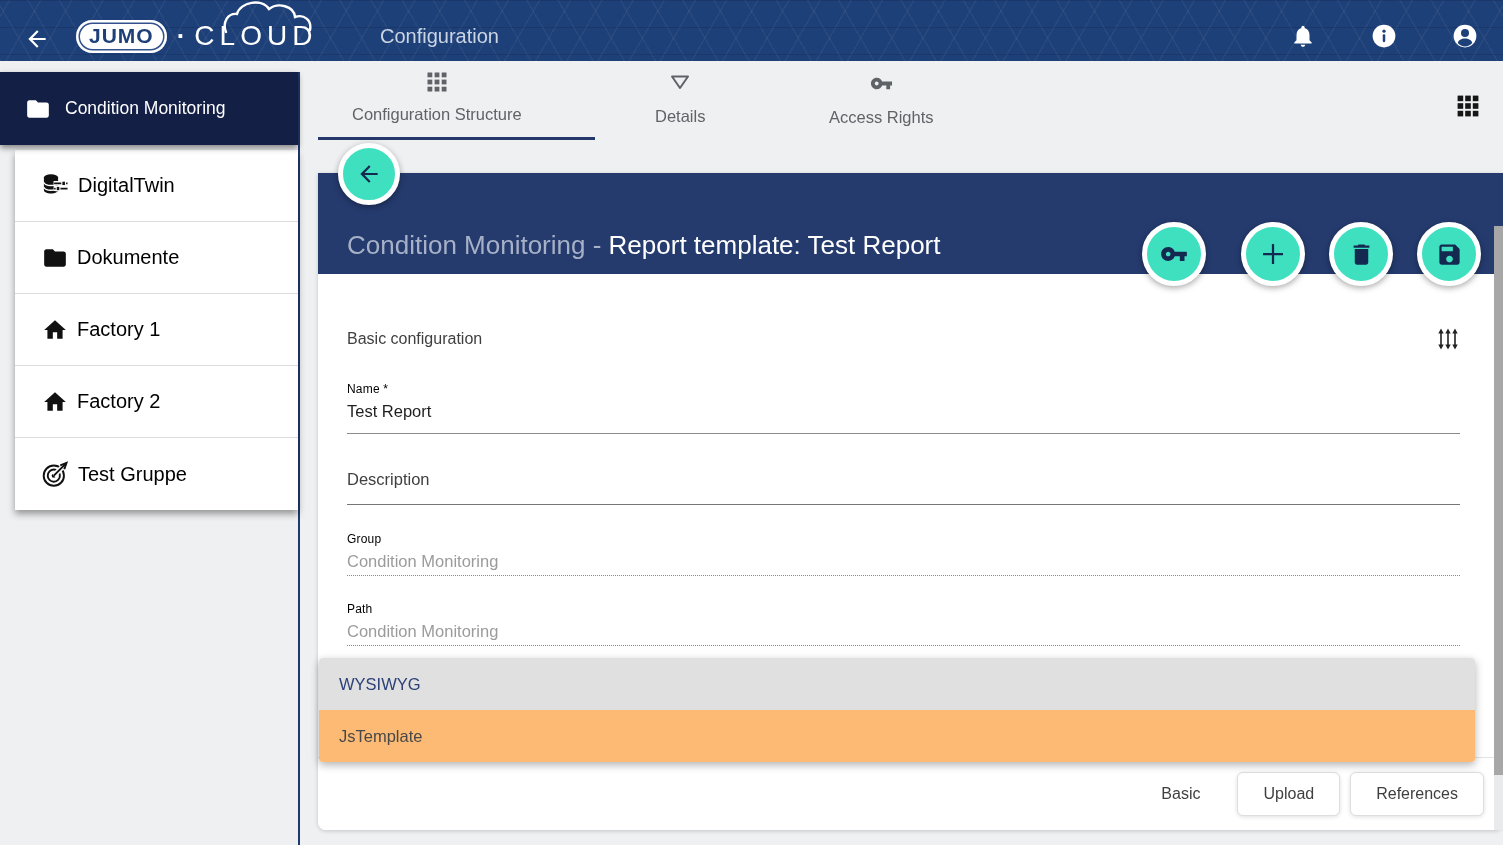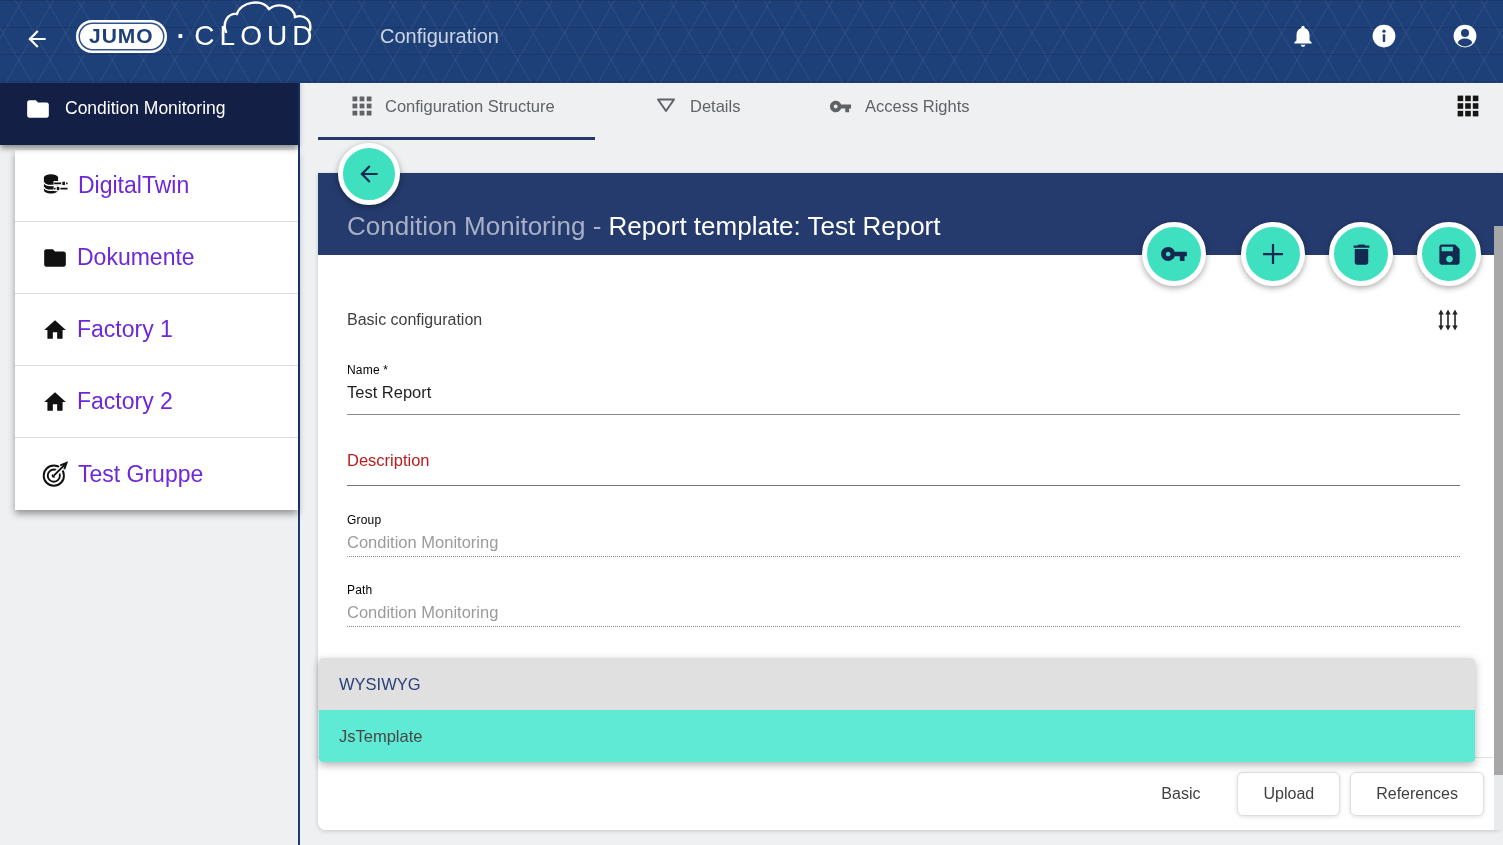--- a/index.html
+++ b/index.html
@@ -1,20 +1,20 @@
 <!DOCTYPE html>
 <html><head>
 <meta charset="utf-8">
 <style>
   * { margin:0; padding:0; box-sizing:border-box; }
   html,body { width:1503px; height:845px; overflow:hidden;
     font-family:"Liberation Sans", sans-serif; background:#eff0f1; }
 
   
-  .topbar { position:absolute; left:0; top:0; width:1503px; height:83px;
+  .topbar { position:absolute; left:0; top:0; width:1503px; height:61px;
     background:#1e4078; z-index:30; display:flex; align-items:center; }
   .topbar::before { content:""; position:absolute; inset:0; pointer-events:none;
     background-image:
       repeating-linear-gradient(60deg,  rgba(255,255,255,.045) 0 1.5px, transparent 1.5px 27px),
       repeating-linear-gradient(-60deg, rgba(255,255,255,.045) 0 1.5px, transparent 1.5px 27px),
       repeating-linear-gradient(180deg, rgba(9,24,58,.22) 0 1.5px, transparent 1.5px 27px); }
   .tb-back { position:absolute; left:24px; top:26px; width:26px; height:26px; cursor:pointer; z-index:2; }
   .logo { position:absolute; left:76px; top:0; height:72px; display:flex; align-items:center; z-index:2; }
   .jumo-badge { background:#fff; color:#1e4078; font-weight:800; font-size:21px;
     letter-spacing:1px; padding:4px 13px 5px; border-radius:18px;
@@ -34,37 +34,37 @@
     background:#1d3a6e; z-index:6; }
   .side-header { position:absolute; left:0; top:72px; width:298px; height:73px;
     background:#131f45; z-index:8; display:flex; align-items:center; gap:14px;
     padding-left:25px; box-shadow:0 3px 6px rgba(0,0,0,.45); }
   .side-header span { color:#fff; font-size:17.5px; font-weight:500; }
   .side-items { position:absolute; left:15px; top:150px; width:283px; z-index:7;
     background:#fff; box-shadow:0 4px 7px rgba(0,0,0,.38); }
   .side-item { height:72px; display:flex; align-items:center; gap:9px;
     padding-left:27px; border-bottom:1px solid #dcdcdc; cursor:pointer; background:#fff; }
   .side-item:last-child { border-bottom:none; }
-  .side-item span { font-size:23px; color:#6d28d9; }
+  .side-item span { font-size:20px; color:#000000; }
   .side-item svg { flex:0 0 auto; }
 
   
   .tabbar { position:absolute; left:300px; top:72px; width:1203px; height:68px;
     background:#eff0f1; z-index:5; }
   .tabgrp { position:absolute; top:0; height:68px; display:flex; align-items:center;
-    gap:13px; cursor:pointer; }
+    gap:13px; cursor:pointer;flex-direction:column; }
   .tabgrp span { font-size:16.5px; color:#5f6368; }
   .tab-underline { position:absolute; left:18px; bottom:0; width:277px; height:3px;
     background:#24386b; }
   .tab-apps { position:absolute; left:1157px; top:23px; width:22px; height:22px; cursor:pointer; }
 
   
   .panel { position:absolute; left:318px; top:173px; right:0; bottom:15px;
     background:#fff; border-radius:0 0 8px 8px; box-shadow:0 1px 4px rgba(0,0,0,.18); z-index:9; }
-  .panel-header { position:relative; height:82px; background:#253b6e;
+  .panel-header { position:relative; height:101px; background:#253b6e;
     display:flex; align-items:flex-end; padding:0 0 13px 29px; }
   .panel-title { font-size:26px; font-weight:500; white-space:pre; }
   .title-prefix { color:#a6b0c6; }
   .title-main { color:#fff; }
 
   .fab { border-radius:50%; background:#3fe0c0; border:5px solid #fff;
     display:flex; align-items:center; justify-content:center;
     box-shadow:0 2px 6px rgba(0,0,0,.35); cursor:pointer; }
   .back-fab { position:absolute; left:20px; top:-30px; width:62px; height:62px; z-index:12; }
   .fab-row { position:absolute; right:22px; top:49px; display:flex; z-index:12; }
@@ -84,34 +84,34 @@
     align-items:center; justify-content:space-between; }
   .section-title { font-size:16px; color:#3f3f3f; }
   .tune-btn { width:24px; height:24px; cursor:pointer; }
 
   .fld-label { font-size:12px; color:#000000; letter-spacing:.2px; }
   .fld-value { font-size:16.5px; margin-top:6px; }
   .fld-name  { margin-top:30px; }
   .fld-name .fld-value { color:#1f1f1f; }
   .fld-name .line { border-bottom:1px solid #8a8a8a; padding-bottom:12px; }
   .fld-desc { margin-top:36px; }
-  .fld-desc .fld-value { margin-top:0; color:#b91c1c; }
+  .fld-desc .fld-value { margin-top:0; color:#404040; }
   .fld-desc .line { border-bottom:1px solid #767676; padding-bottom:15px; }
   .fld-dis  { margin-top:27px; }
   .fld-dis .fld-value { color:#9b9b9b; }
   .fld-dis .line { border-bottom:1px dotted #8a8a8a; padding-bottom:4px; }
   .fld-path { margin-top:26px; }
 
   
   .dropdown { position:absolute; left:319px; top:658px; width:1156px; z-index:25;
     border-radius:4px; overflow:hidden; box-shadow:0 3px 9px rgba(0,0,0,.3); background:#fff; }
   .dd-opt { height:52px; display:flex; align-items:center; padding-left:20px;
     font-size:16.5px; cursor:pointer; }
   .dd-opt.sel { background:#e0e0e0; color:#2c4178; }
-  .dd-opt.plain { background:#5eead4; color:#484848; }
+  .dd-opt.plain { background:#fdba74; color:#484848; }
 
   
   .bottom-strip { position:absolute; left:0; right:0; bottom:0; height:73px;
     border-top:1px solid #e3e3e3; display:flex; align-items:center;
     justify-content:flex-end; padding-right:19px; z-index:10;
     border-radius:0 0 8px 8px; background:#fff; }
   .bt-basic { font-size:16px; color:#3f3f3f; padding:0 27px; cursor:pointer; }
   .bt-btn { font-size:16px; color:#3f3f3f; background:#fff; border:1px solid #dedede;
     border-radius:6px; padding:12px 25px; margin-left:10px; cursor:pointer;
     box-shadow:0 1px 4px rgba(0,0,0,.13); }

